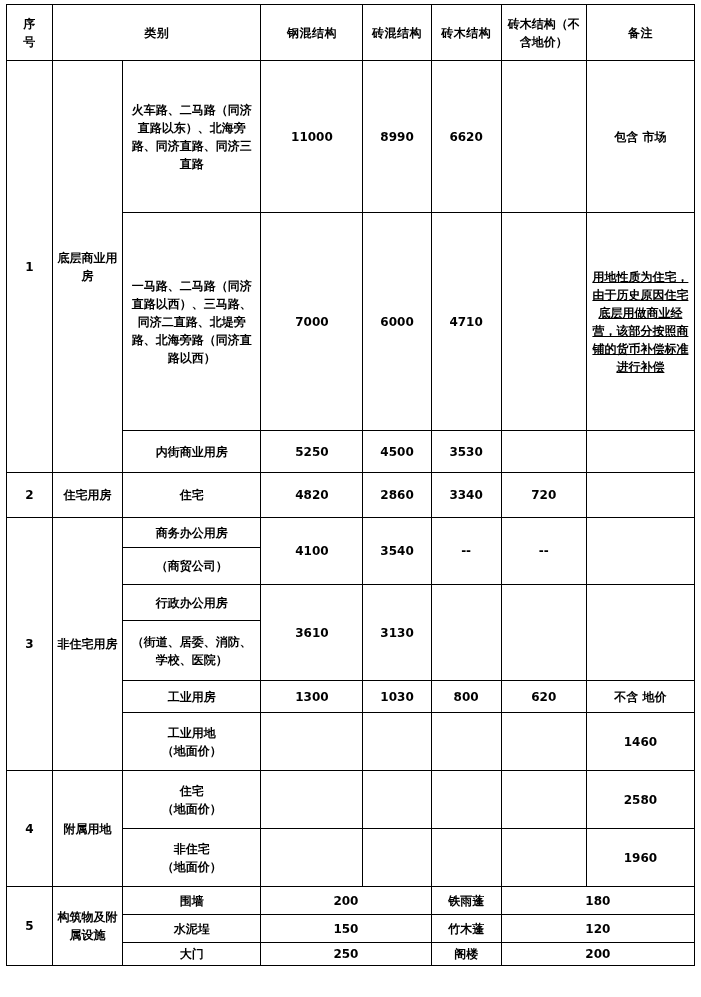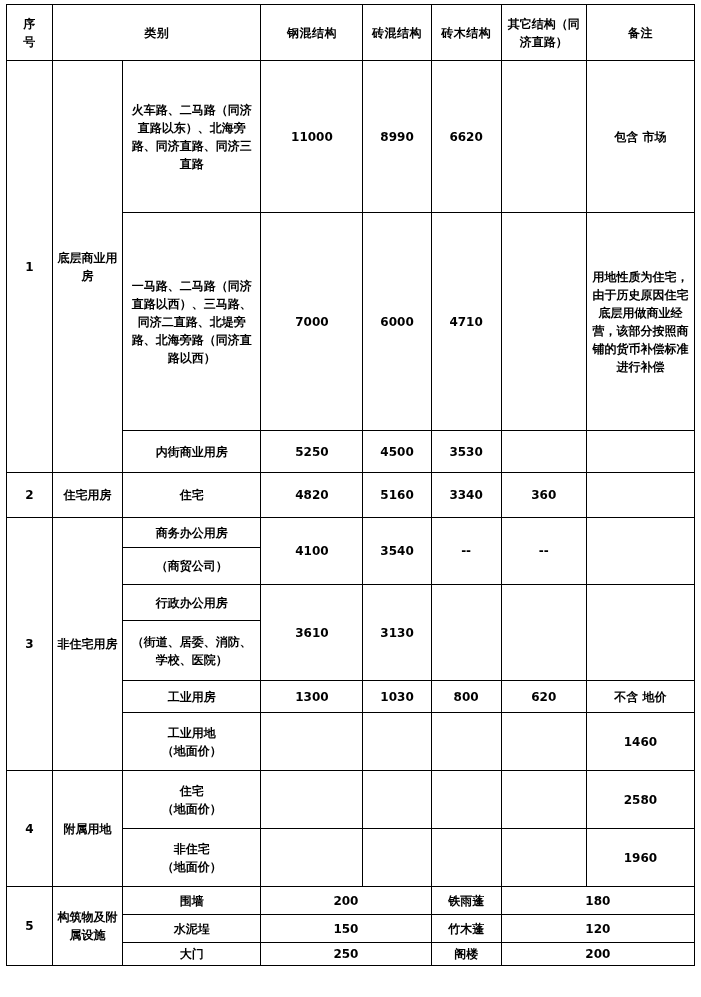--- a/index.html
+++ b/index.html
@@ -58,20 +58,21 @@
     line-height: 1.6;
   }
   .sub {
     font-size: 12.5px;
     line-height: 1.55;
   }
   .note {
     font-size: 11.5px;
     line-height: 1.6;
     padding: 4px 6px;
+    text-decoration: underline;
   }
   .note-wide {
     font-size: 12px;
     line-height: 1.6;
   }
   .tight {
     line-height: 1.45;
   }
   .blank { }
   
@@ -104,21 +105,21 @@
 
       <tr style="height:56px;">
         <td class="hdr tight">
           <div>序</div>
           <div>号</div>
         </td>
         <td class="hdr" colspan="2">类别</td>
         <td class="hdr">钢混结构</td>
         <td class="hdr">砖混结构</td>
         <td class="hdr">砖木结构</td>
-        <td class="hdr-small">其它结构（同济直路）</td>
+        <td class="hdr-small">砖木结构（不含地价）</td>
         <td class="hdr">备注</td>
       </tr>
 
       <tr style="height:152px;">
         <td class="idx" rowspan="3">1</td>
         <td class="cat" rowspan="3">底层商业用房</td>
         <td class="sub">火车路、二马路（同济直路以东）、北海旁路、同济直路、同济三直路</td>
         <td class="num">11000</td>
         <td class="num">8990</td>
         <td class="num">6620</td>
@@ -142,23 +143,23 @@
         <td class="num">3530</td>
         <td class="num blank"></td>
         <td class="note-wide"></td>
       </tr>
 
       <tr style="height:45px;">
         <td class="idx">2</td>
         <td class="cat">住宅用房</td>
         <td class="sub">住宅</td>
         <td class="num">4820</td>
-        <td class="num">5160</td>
+        <td class="num">2860</td>
         <td class="num">3340</td>
-        <td class="num">360</td>
+        <td class="num">720</td>
         <td class="note-wide"></td>
       </tr>
 
       <tr style="height:30px;">
         <td class="idx" rowspan="6">3</td>
         <td class="cat" rowspan="6">非住宅用房</td>
         <td class="sub">商务办公用房</td>
         <td class="num" rowspan="2">4100</td>
         <td class="num" rowspan="2">3540</td>
         <td class="num" rowspan="2">--</td>

